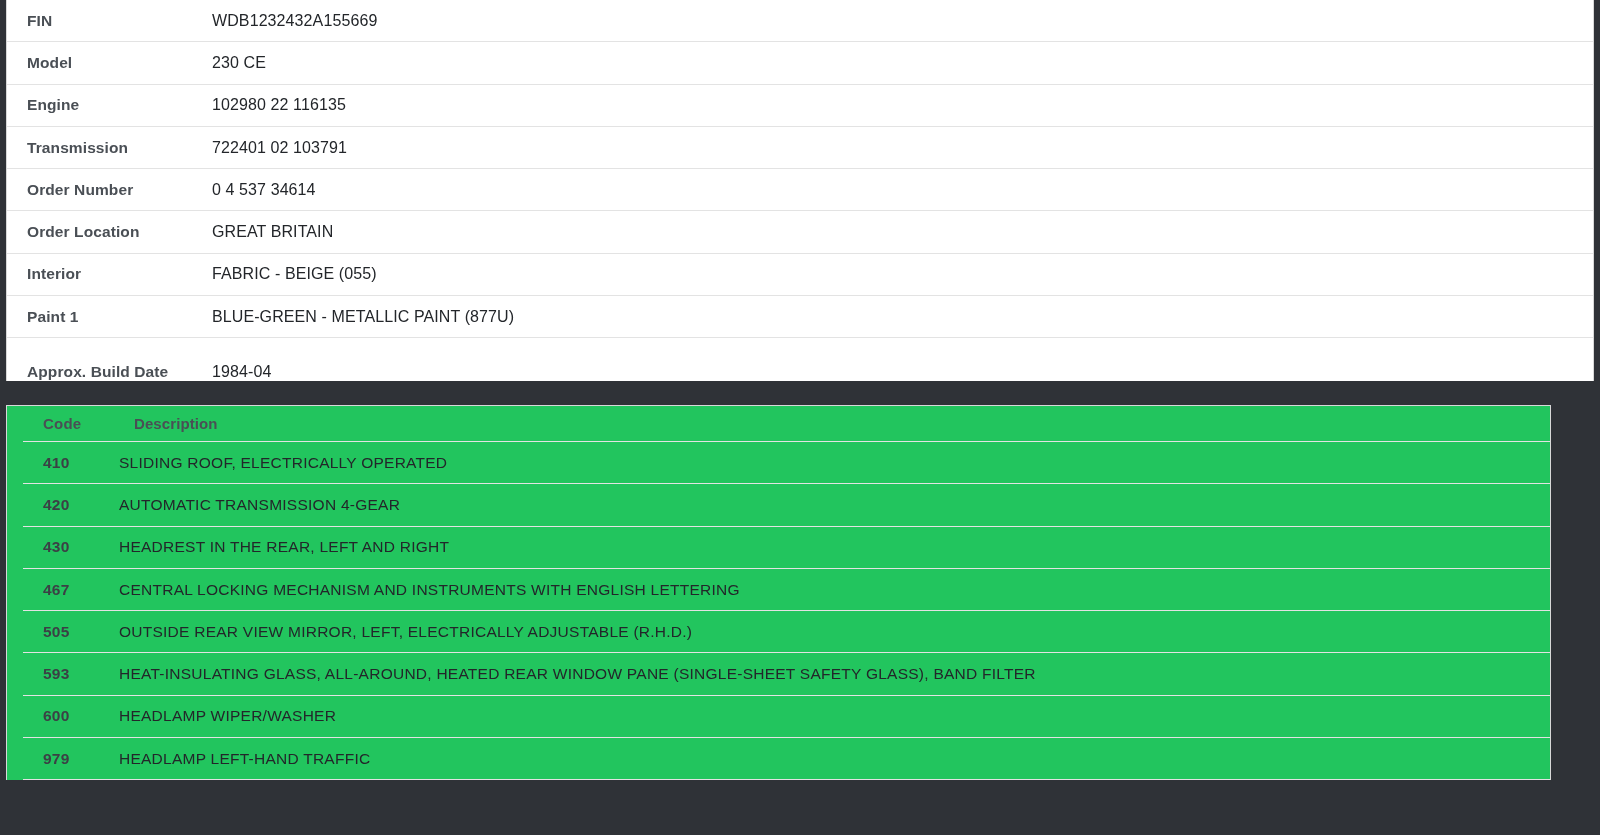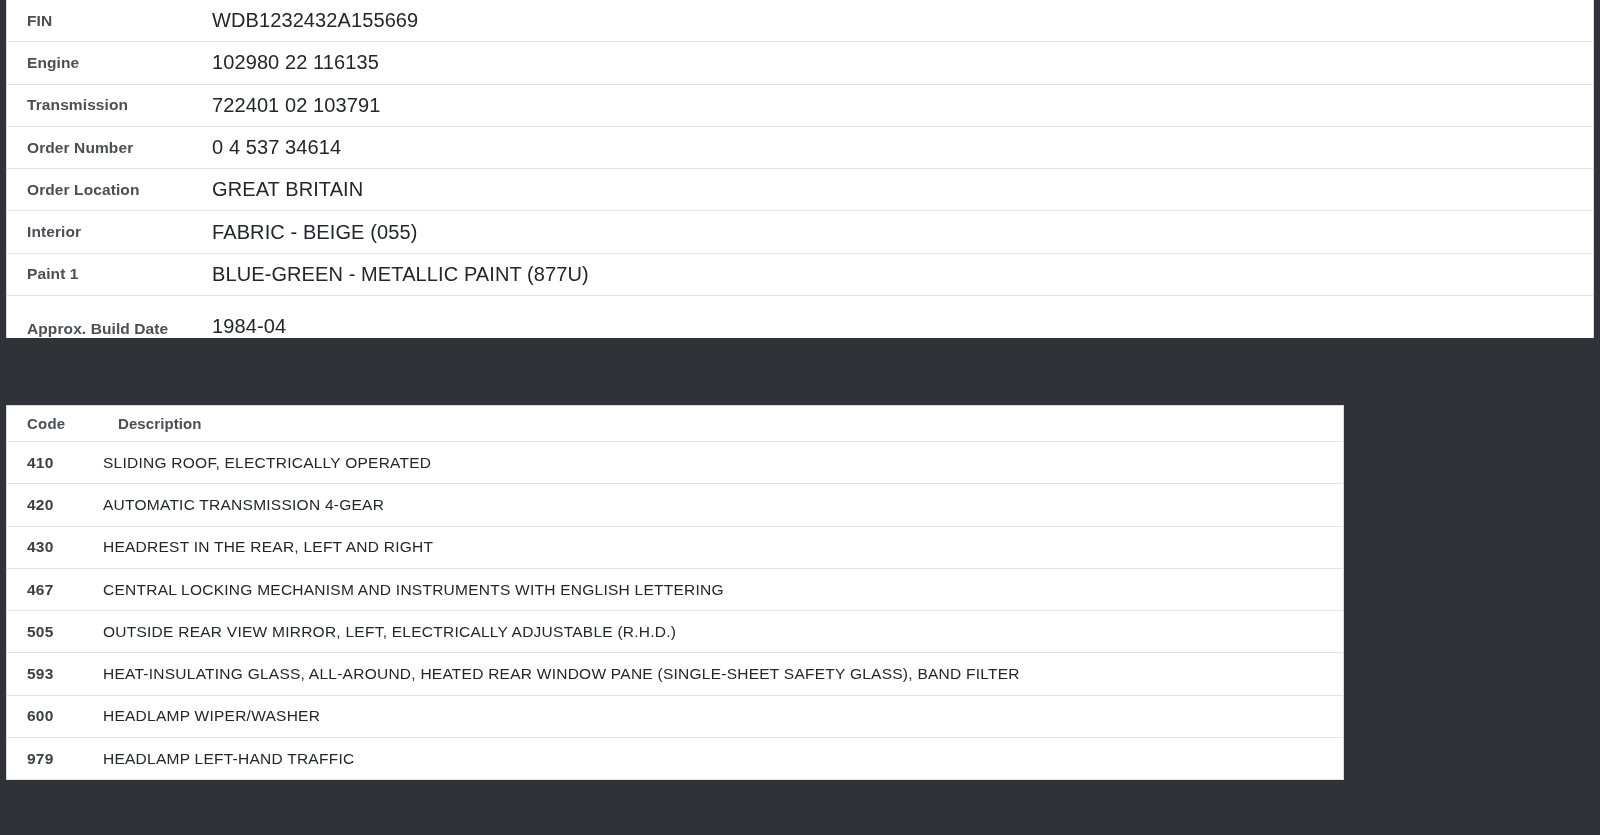--- a/index.html
+++ b/index.html
@@ -37,45 +37,46 @@
   .vrow:last-child { border-bottom: none; align-items: flex-end; }
   .vlabel {
     width: 185px;
     flex: 0 0 185px;
     font-size: 15.5px;
     font-weight: bold;
     color: #4a4f55;
     letter-spacing: 0.1px;
   }
   .vvalue {
-    font-size: 20px;
+    font-size: 16px;
     color: #23262a;
     letter-spacing: 0.1px;
   }
 
   
   .band {
     position: absolute;
     left: 0;
     top: 381px;
     width: 1600px;
     height: 24px;
     background: #2f3237;
   }
 
   
   .options-card {
     position: absolute;
     left: 6px;
     top: 405px;
-    width: 1338px;
-    background: #ffffff;
+    width: 1545px;
+    background: #22c55e;
     border-left: 1px solid #d8d8d8;
     border-right: 1px solid #d8d8d8;
     border-top: 1px solid #d8d8d8;
+    padding-left: 16px;
   }
   .orow {
     display: flex;
     align-items: center;
     height: 42.3px;
     border-bottom: 1px solid #e3e3e3;
     padding: 0 0 0 20px;
   }
   .orow.header {
     height: 36px;
@@ -104,20 +105,24 @@
 </style>
 </head>
 <body>
 
 <div class="page">
 
   <div class="vehicle-card">
     <div class="vrow">
       <div class="vlabel">FIN</div>
       <div class="vvalue">WDB1232432A155669</div>
+    </div>
+    <div class="vrow">
+      <div class="vlabel">Model</div>
+      <div class="vvalue">230 CE</div>
     </div>
     <div class="vrow">
       <div class="vlabel">Engine</div>
       <div class="vvalue">102980 22 116135</div>
     </div>
     <div class="vrow">
       <div class="vlabel">Transmission</div>
       <div class="vvalue">722401 02 103791</div>
     </div>
     <div class="vrow">

